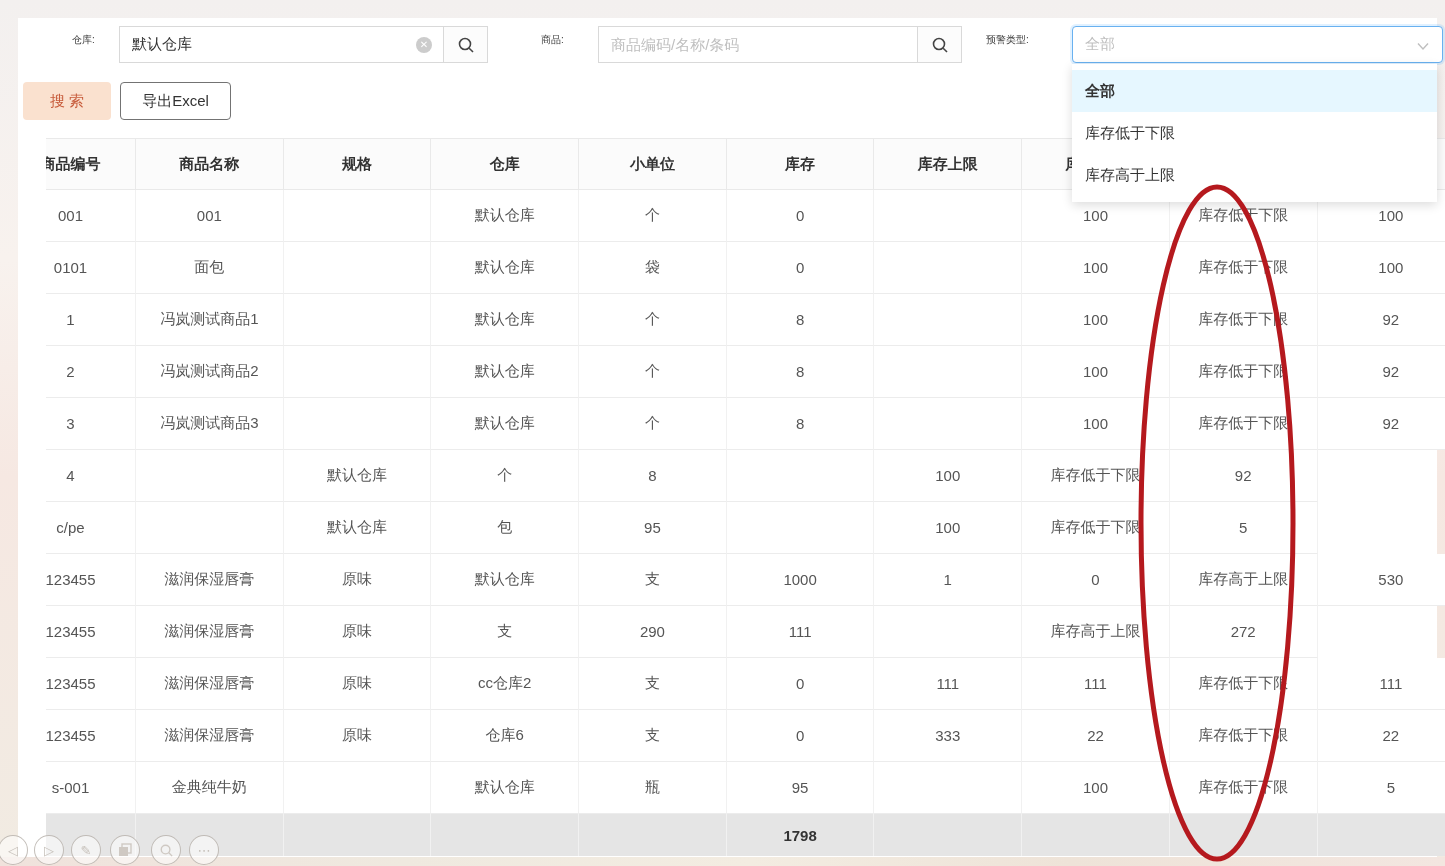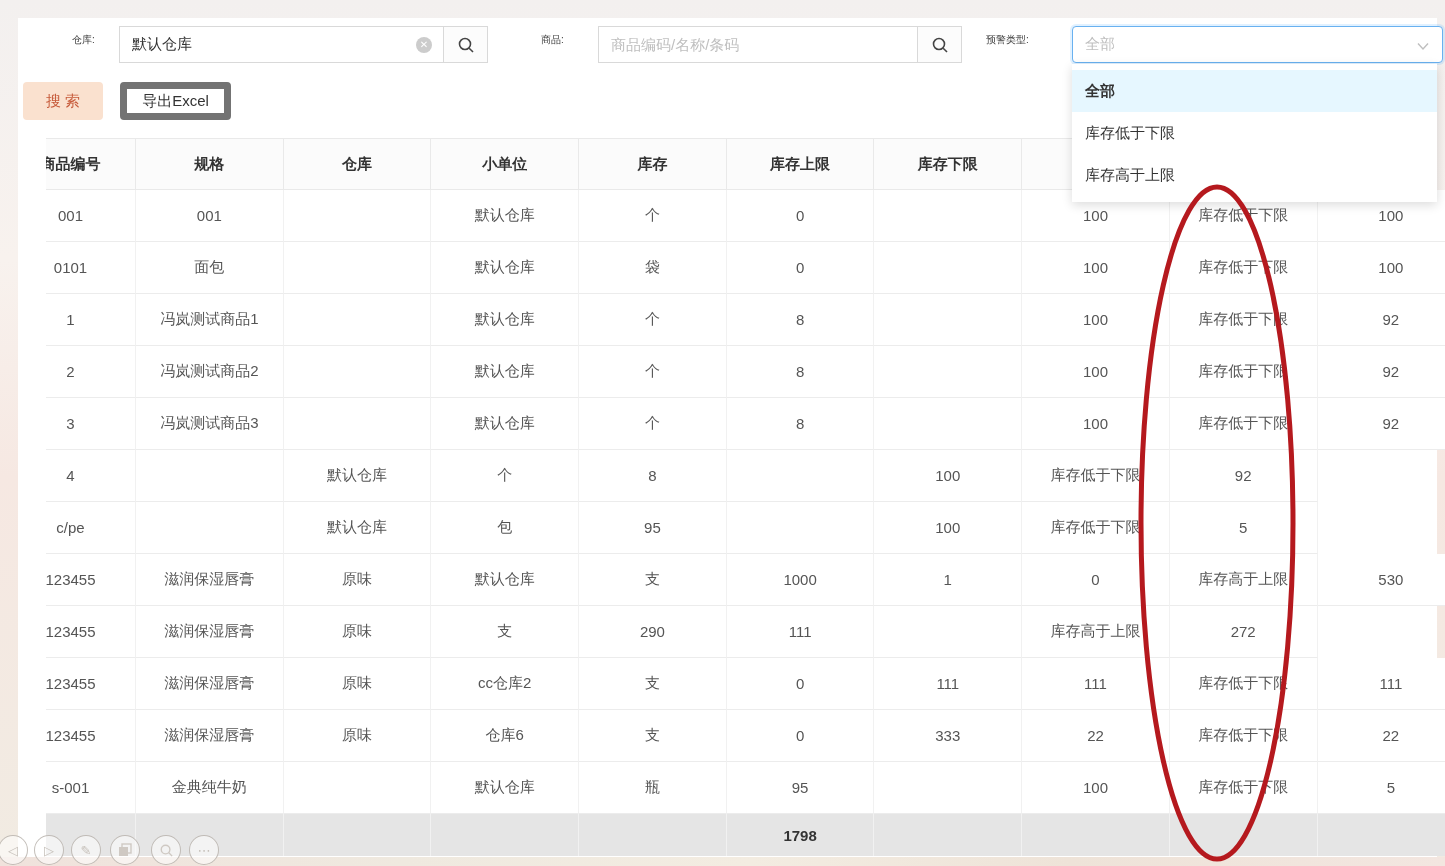--- a/index.html
+++ b/index.html
@@ -39,25 +39,25 @@
   .select-value { font-size:15px; color:#bfbfbf; }
   .select-arrow { position:absolute; right:12px; top:12px; }
 
   .dropdown { position:absolute; left:1072px; top:64px; width:365px; background:#fff;
     padding:6px 0; box-shadow:0 3px 10px rgba(0,0,0,0.14); z-index:10; }
   .dd-option { height:42px; line-height:42px; padding-left:13px; font-size:15px;
     color:#333; cursor:pointer; }
   .dd-option.selected { background:#e6f7ff; font-weight:bold; }
 
   
-  .btn-search { position:absolute; left:23px; top:82px; width:80px; height:38px;
+  .btn-search { position:absolute; left:23px; top:82px; width:88px; height:38px;
     background:#fae1cf; color:#c75b3b; border:none; border-radius:4px; font-size:15px;
     cursor:pointer; font-family:inherit; }
   .btn-export { position:absolute; left:120px; top:82px; width:111px; height:38px;
-    background:#fff; color:#333; border:7px solid #737373; border-radius:4px;
+    background:#fff; color:#333; border:1px solid #737373; border-radius:4px;
     font-size:15px; cursor:pointer; font-family:inherit; }
 
   
   .table-viewport { position:absolute; left:18px; top:138px; width:1419px; height:719px;
     overflow:hidden;margin-left:28px; }
   .table-inner { width:1460px; margin-left:-40px; }
   .hrow,.tr,.frow { display:grid; grid-template-columns:130px repeat(9,147.7px); }
   .th { height:52px; display:flex; align-items:center; justify-content:center;
     font-size:15px; font-weight:bold; color:#333; background:#fbfbfb;
     border-top:1px solid #e9e9e9; border-right:1px solid #e9e9e9;
@@ -122,20 +122,21 @@
     <div class="dd-option">库存高于上限</div>
   </div>
 
 <button class="btn-search">搜 索</button>
 <button class="btn-export">导出Excel</button>
 
 <div class="table-viewport">
   <div class="table-inner">
     <div class="hrow">
         <div class="th">商品编号</div>
+        <div class="th">商品名称</div>
         <div class="th">规格</div>
         <div class="th">仓库</div>
         <div class="th">小单位</div>
         <div class="th">库存</div>
         <div class="th">库存上限</div>
         <div class="th">库存下限</div>
         <div class="th"></div>
         <div class="th"></div>
       </div>
     <div>

